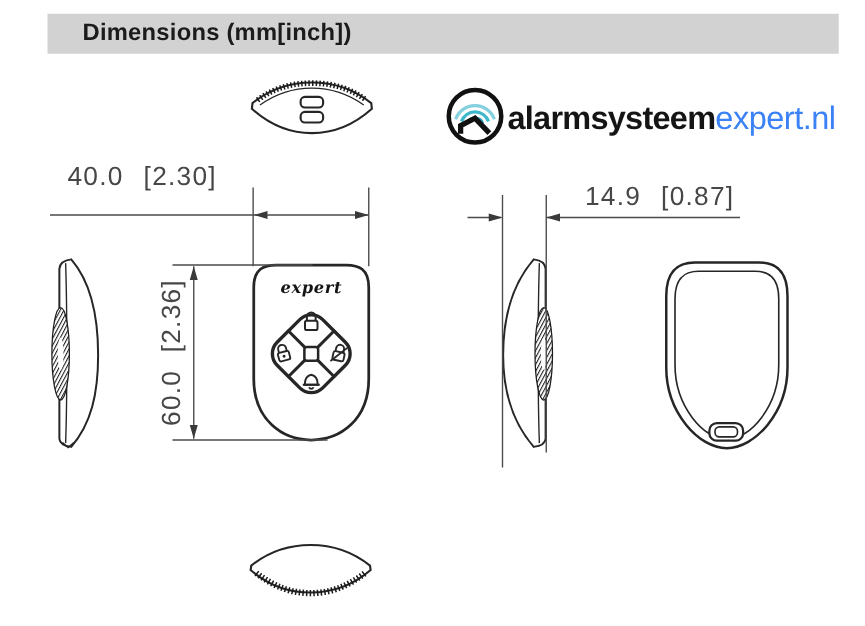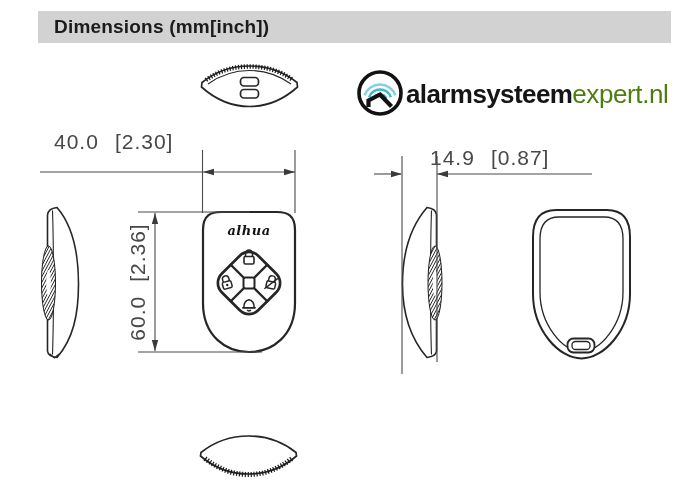--- a/index.html
+++ b/index.html
@@ -1,35 +1,35 @@
 <!DOCTYPE html>
 <html><head>
 <meta charset="utf-8">
 <style>
   html,body{margin:0;padding:0;background:#ffffff;}
   #canvas{position:relative;width:692px;height:501px;background:#ffffff;overflow:hidden;
           font-family:"Liberation Sans",sans-serif;}
   
   .header-bar{position:absolute;left:38px;top:11px;width:633px;height:32px;
               background:#d2d2d2;display:flex;align-items:center;}
-  .header-title{font-size:19px;font-weight:bold;color:#1b1b1b;padding-left:16px;
+  .header-title{font-size:19px;font-weight:bold;color:#1b1b1b;padding-left:28px;
                 letter-spacing:0.2px;}
   
   .draw-svg{position:absolute;left:0;top:0;}
   
   .dim-label{position:absolute;color:#474747;font-size:21px;font-weight:400;
              letter-spacing:1px;display:flex;gap:16px;white-space:nowrap;
              font-family:"Liberation Sans",sans-serif;}
   .dim-label-vert{position:absolute;left:64px;top:269px;width:150px;height:26px;
                   transform:rotate(-90deg);display:flex;gap:14px;justify-content:center;
                   color:#474747;font-size:21px;letter-spacing:1px;white-space:nowrap;}
   
   .logo-text{position:absolute;left:406px;top:79px;display:flex;align-items:baseline;}
   .logo-bold{font-size:26px;font-weight:bold;color:#151515;letter-spacing:-0.6px;}
-  .logo-light{font-size:26px;font-weight:400;color:#4d7c0f;letter-spacing:-0.4px;}
+  .logo-light{font-size:26px;font-weight:400;color:#3b82f6;letter-spacing:-0.4px;}
   
   .device-brand{position:absolute;left:222px;top:223px;width:54px;text-align:center;
                 font-family:"DejaVu Serif",serif;font-style:italic;font-weight:bold;
                 font-size:13px;color:#141414;letter-spacing:0.5px;}
 </style>
 </head>
 <body>
 
 <div id="canvas">
 
@@ -149,30 +149,30 @@
       <path d="M373.9,98.8 A 6.5,6.5 0 0 1 386.1,98.8" stroke="#2d9db5" stroke-width="2.6"></path>
       <path d="M368.5,107 L368.5,100.5 L380,94.5 L391.5,106.5" stroke="#111111" stroke-width="4.2" stroke-linejoin="miter"></path>
     </g>
   </svg>
 
   <div class="dim-label" style="left:54px;top:130px;">
     <span>40.0</span>
     <span>[2.30]</span>
   </div>
 
-  <div class="dim-label" style="left:430px;top:146px;">
+  <div class="dim-label" style="left:468px;top:146px;">
     <span>14.9</span>
     <span>[0.87]</span>
   </div>
 
   <div class="dim-label-vert">
     <span>60.0</span>
     <span>[2.36]</span>
   </div>
 
-  <div class="device-brand">alhua</div>
+  <div class="device-brand">expert</div>
 
   <div class="logo-text">
     <span class="logo-bold">alarmsysteem</span>
       <span class="logo-light">expert.nl</span>
   </div>
 
 </div>
 
 </body></html>

